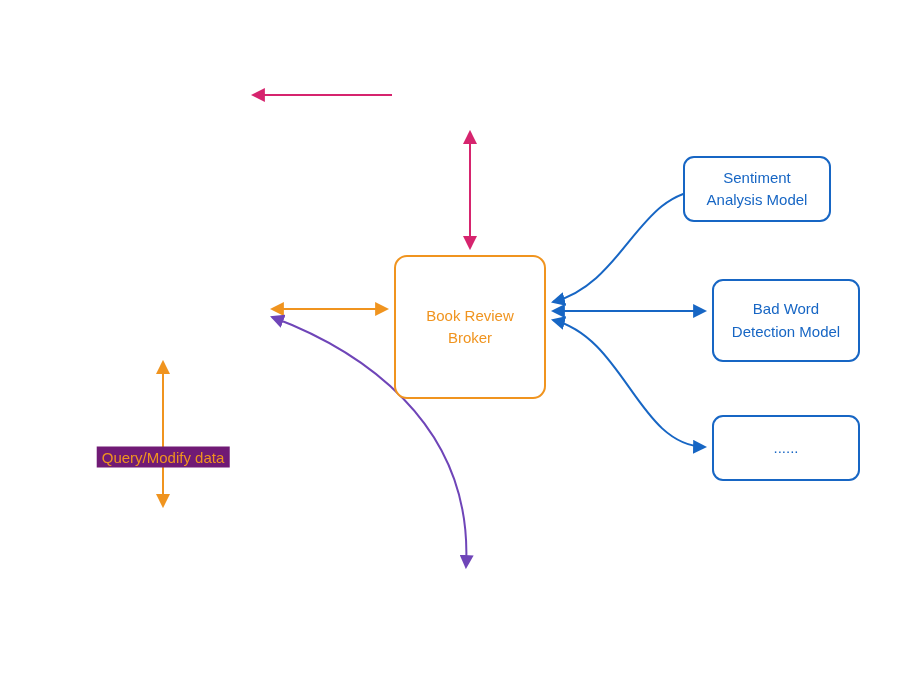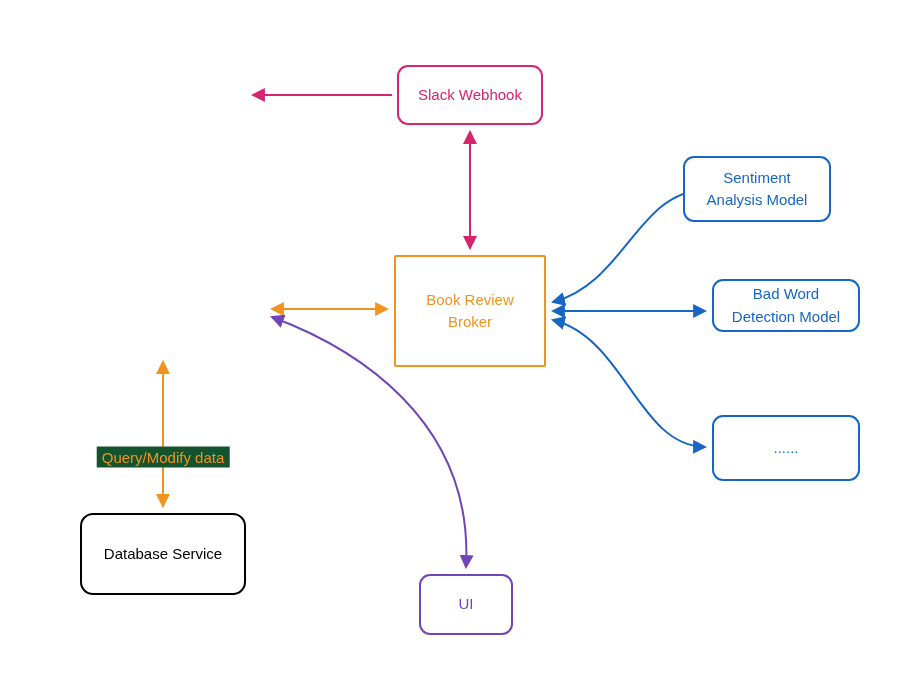--- a/index.html
+++ b/index.html
@@ -25,21 +25,21 @@
     box-sizing: border-box;
   }
   .node-label { white-space: pre-line; line-height: 1.5; padding: 0 6px; }
   .node.pink   { border-color: #d6246e; color: #d6246e; }
   .node.orange { border-color: #f0941f; color: #f0941f; }
   .node.blue   { border-color: #1766c4; color: #1766c4; }
   .node.purple { border-color: #6f45b8; color: #6f45b8; }
   .node.black  { border-color: #000000; color: #000000; }
   .edge-label {
     position: absolute;
-    background: #14532d;
+    background: #701a75;
     color: #f0941f;
     font-size: 15px;
     padding: 2px 5px;
     transform: translate(-50%, -50%);
     white-space: nowrap;
   }
 </style>
 </head>
 <body>
 
@@ -72,47 +72,38 @@
     <path d="M553,302 C625,283 638,191 705,190" stroke="#1766c4" stroke-width="2" fill="none" marker-start="url(#arr-blue)" marker-end="url(#arr-blue)"></path>
 
     <path d="M553,311 L705,311" stroke="#1766c4" stroke-width="2" fill="none" marker-start="url(#arr-blue)" marker-end="url(#arr-blue)"></path>
 
     <path d="M553,320 C625,338 638,446 705,447" stroke="#1766c4" stroke-width="2" fill="none" marker-start="url(#arr-blue)" marker-end="url(#arr-blue)"></path>
 
     <path d="M272,317 C355,348 474,420 466,567" stroke="#6f45b8" stroke-width="2" fill="none" marker-start="url(#arr-purple)" marker-end="url(#arr-purple)"></path>
   </svg>
 
 
-  <div class="node pink" style="left:397px; top:65px; width:146px; height:60px;">
-    <span class="node-label">Slack Webhook</span>
-  </div>
 
 
-  <div class="node orange" style="left:394px; top:255px; width:152px; height:112px; border-radius:2px;">
+  <div class="node orange" style="left:394px; top:255px; width:152px; height:144px; border-radius:13px;">
     <span class="node-label">Book Review
 Broker</span>
   </div>
 
   <div class="node blue" style="left:683px; top:156px; width:148px; height:66px;">
     <span class="node-label">Sentiment
 Analysis Model</span>
   </div>
 
-  <div class="node blue" style="left:712px; top:279px; width:148px; height:53px;">
+  <div class="node blue" style="left:712px; top:279px; width:148px; height:83px;">
     <span class="node-label">Bad Word
 Detection Model</span>
   </div>
 
   <div class="node blue" style="left:712px; top:415px; width:148px; height:66px;">
     <span class="node-label">......</span>
   </div>
 
-  <div class="node black" style="left:80px; top:513px; width:166px; height:82px; border-radius:13px;">
-    <span class="node-label">Database Service</span>
-  </div>
 
-  <div class="node purple" style="left:419px; top:574px; width:94px; height:61px;">
-    <span class="node-label">UI</span>
-  </div>
 
   <div class="edge-label" style="left:163px; top:457px;">Query/Modify data</div>
 
 </div>
 
 </body></html>

